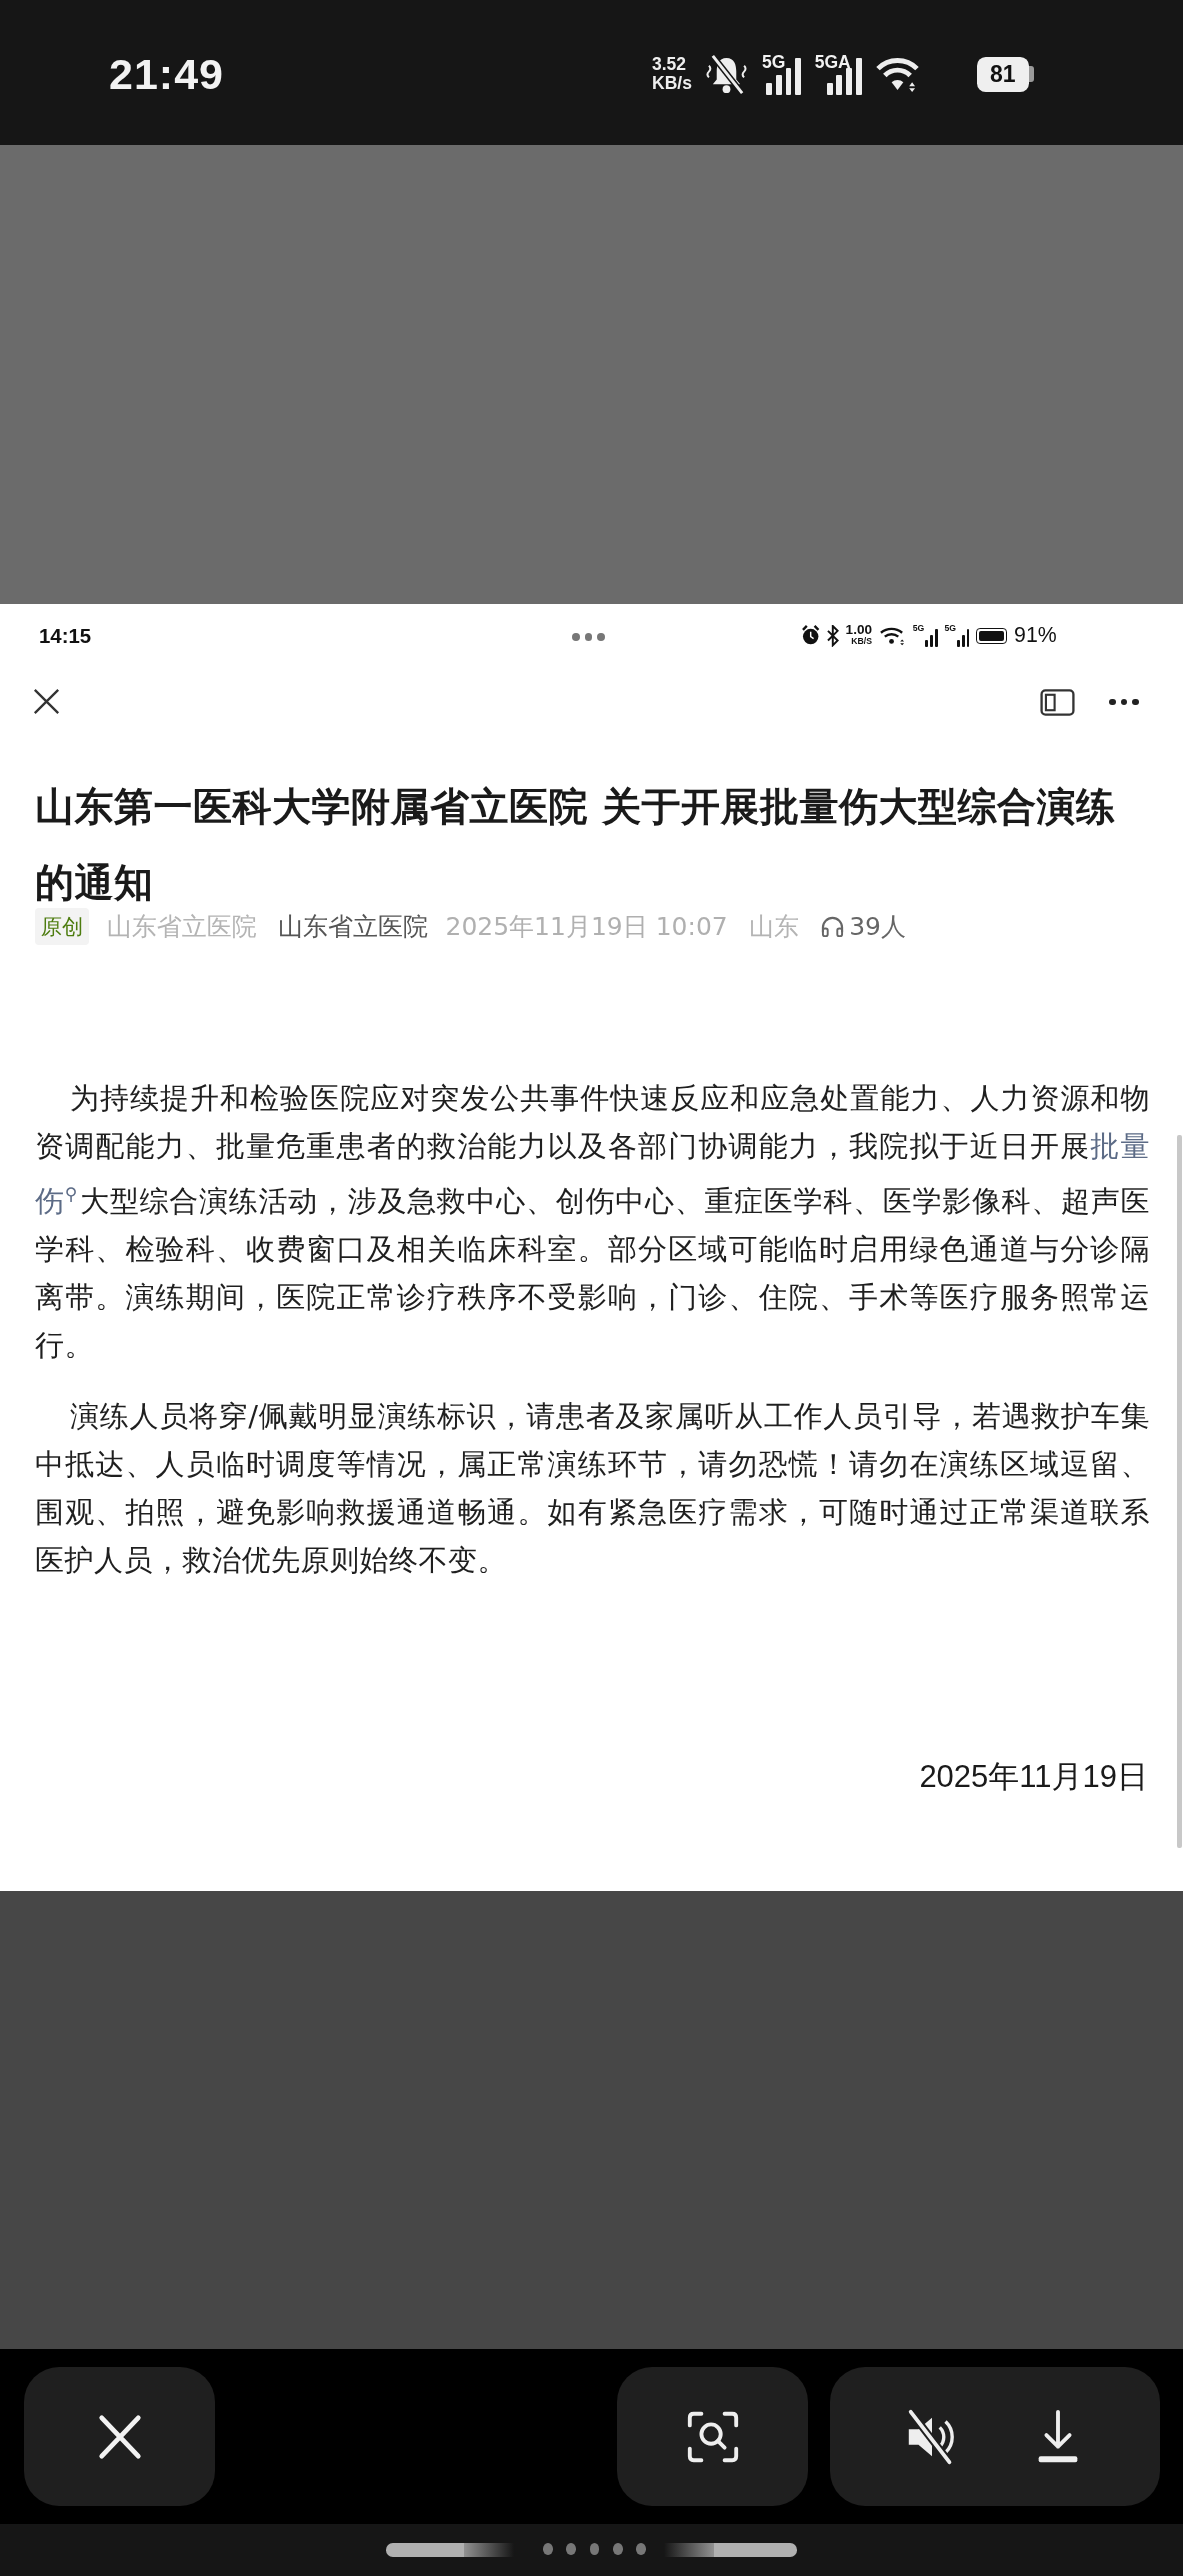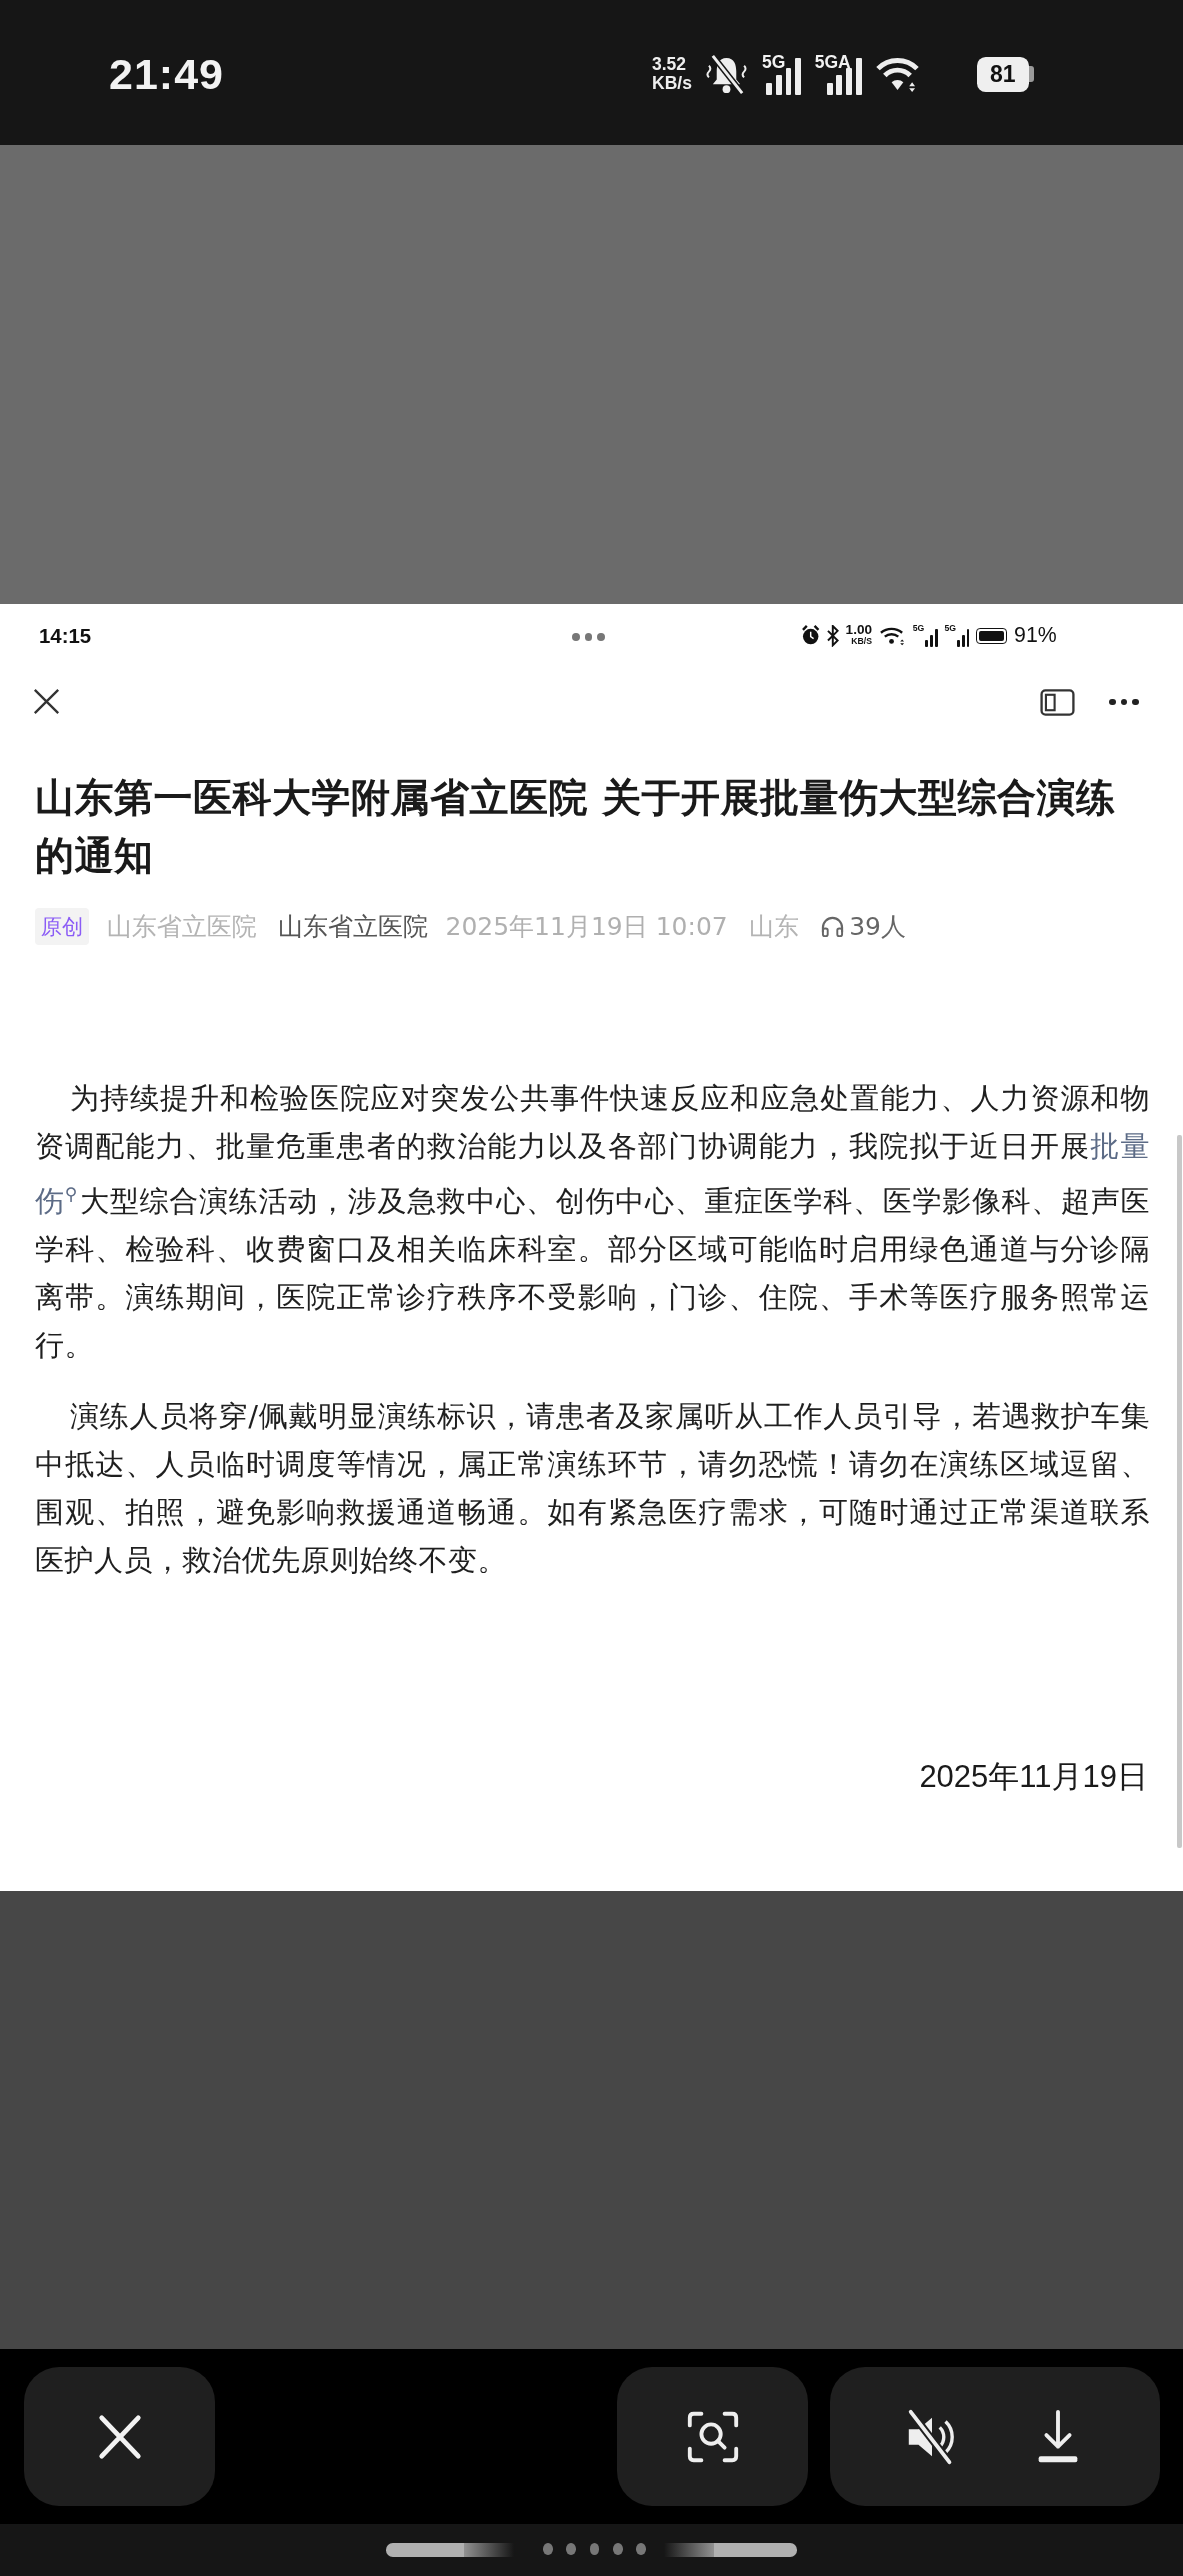--- a/index.html
+++ b/index.html
@@ -32,24 +32,24 @@
   .inner-icons .pct { font-size: 21.3px; font-weight: normal; }
   .mini-batt { width: 31px; height: 16.5px; border: 1.9px solid #111; border-radius: 3.9px; padding: 1.9px; }
   .mini-batt div { width: 100%; height: 100%; background: #111; border-radius: 1.9px; }
 
   .nav { position: absolute; left: 0; top: 68px; width: 100%; height: 68px; }
   .close-x { position: absolute; left: 27px; top: 9.7px; width: 39px; height: 39px; cursor: pointer; }
   .reader-icon { position: absolute; left: 1040px; top: 16.5px; width: 35px; height: 27px; cursor: pointer; }
   .more-icon { position: absolute; left: 1109px; top: 15.5px; width: 35px; height: 29px; display: flex; align-items: center; gap: 4.8px; cursor: pointer; }
   .more-icon span { width: 6.8px; height: 6.8px; border-radius: 50%; background: #222; display: block; }
 
-  .title { position: absolute; left: 35px; top: 165px; width: 1115px; font-size: 39px; line-height: 58px; font-weight: bold; color: #1a1a1a; letter-spacing: 0.5px; }
+  .title { position: absolute; left: 35px; top: 165px; width: 1115px; font-size: 39px; line-height: 76px; font-weight: bold; color: #1a1a1a; letter-spacing: 0.5px; }
 
   .meta { position: absolute; left: 35px; top: 303px; height: 39px; display: flex; align-items: center; font-size: 25px; color: #a8a8a8; white-space: nowrap; }
-  .badge { background: #f3f3f3; color: #8b5cf6; font-size: 21.3px; padding: 3.9px 5.8px; border-radius: 3.9px; margin-right: 17.5px; }
+  .badge { background: #f3f3f3; color: #4d7c0f; font-size: 21.3px; padding: 3.9px 5.8px; border-radius: 3.9px; margin-right: 17.5px; }
   .meta .src1 { color: #b4b4b4; margin-right: 21.3px; }
   .meta .src2 { color: #555; margin-right: 17.5px; }
   .meta .date { color: #b0b0b0; margin-right: 21.3px; }
   .meta .region { color: #b4b4b4; margin-right: 21.3px; }
   .meta .listen { display: flex; align-items: center; gap: 3.9px; color: #666; }
 
   .body-text { position: absolute; left: 35px; width: 1115px; font-size: 29px; line-height: 48px; color: #1f1f1f; text-align: justify; letter-spacing: 0.5px; }
   .greet { top: 388px; }
   .p1 { top: 470px; text-indent: 35px; }
   .p2 { top: 788px; text-indent: 35px; }

